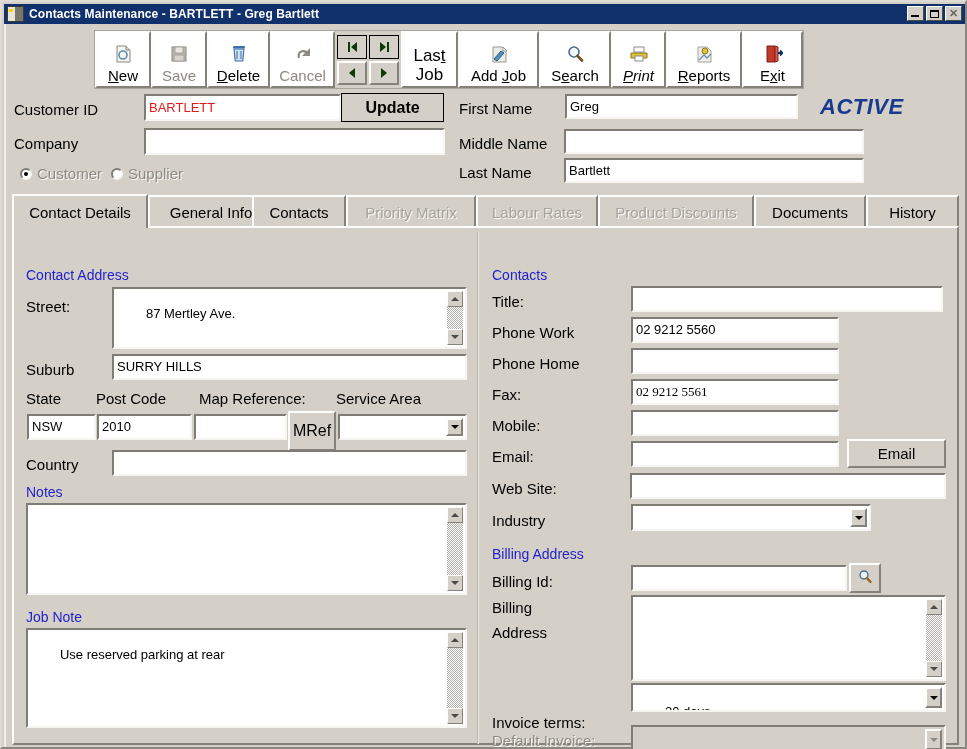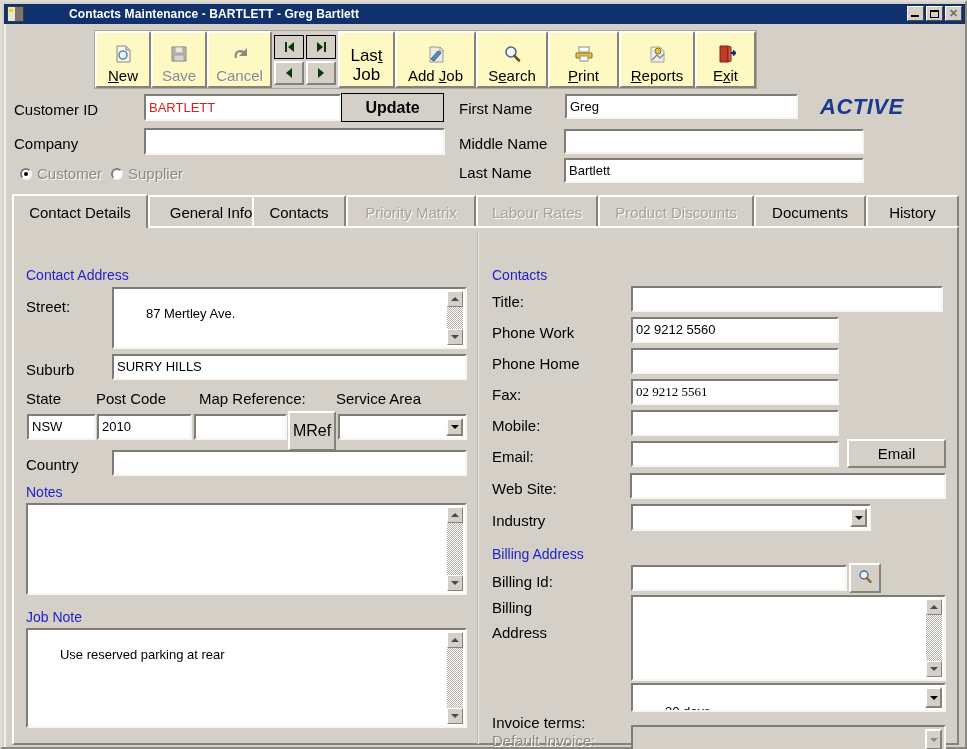--- a/index.html
+++ b/index.html
@@ -16,21 +16,21 @@
     border-left:2px solid #dfdcd5;
     border-top:2px solid #dfdcd5;
     border-right:2px solid #8a8780;
     border-bottom:2px solid #8a8780;
     box-sizing:border-box;
   }
   
   #titlebar{
     position:absolute;left:2px;top:2px;width:961px;height:20px;
     background:#10316b;
-    display:flex;align-items:center;gap:40px;
+    display:flex;align-items:center;
   }
   #title-icon{
     width:15px;height:14px;margin-left:3px;margin-right:5px;
     background:linear-gradient(90deg,#e8e4d8 0 48%, #7a766c 48% 100%);
     border:1px solid #3a3a3a;position:relative;flex:none;
   }
   #title-icon:after{
     content:"";position:absolute;left:1px;top:2px;width:4px;height:3px;background:#f5d800;
   }
   #title-text{
@@ -56,39 +56,39 @@
     box-sizing:border-box;
   }
   
   #toolbar{
     position:absolute;left:88px;top:6px;height:57px;
     display:flex;align-items:stretch;
     border:1px solid #a9a69e;
     background:#d4d0c8;
   }
   .tbtn{
-    background:#fef9c3;
+    background:#ffffff;
     border-left:2px solid #fdfdfb;border-top:2px solid #fdfdfb;
     border-right:2px solid #85827b;border-bottom:2px solid #85827b;
     box-sizing:border-box;
     display:flex;flex-direction:column;align-items:center;justify-content:flex-end;
     padding-bottom:2px;cursor:default;position:relative;
   }
   .tbtn .ico{height:26px;display:flex;align-items:center;justify-content:center;}
   .tbtn .lbl{font-size:15px;line-height:17px;white-space:nowrap;}
   .tbtn .lbl u{text-decoration:underline;}
   .tbtn.dis .lbl{color:#8d8a83;text-shadow:1px 1px 0 #fcfbf7;}
   .tbtn.w-new{width:56px;}
   .tbtn.w-save{width:56px;}
   .tbtn.w-del{width:63px;}
   .tbtn.w-can{width:65px;}
   .tbtn.w-last{width:57px;}
   .tbtn.w-addjob{width:81px;}
   .tbtn.w-search{width:72px;}
-  .tbtn.w-print{width:71px;}
+  .tbtn.w-print{width:55px;font-style:italic;}
   .tbtn.w-reports{width:76px;}
   .tbtn.w-exit{width:61px;}
   .tbtn.w-last .lbl{font-size:17px;line-height:19px;}
   #navgroup{width:66px;display:flex;flex-direction:column;justify-content:center;
     background:#d4d0c8;padding:1px;box-sizing:border-box;}
   .navrow{display:flex;gap:2px;justify-content:center;}
   .navbtn{
     width:30px;height:24px;background:#d4d0c8;
     border-left:2px solid #fdfdfb;border-top:2px solid #fdfdfb;
     border-right:2px solid #85827b;border-bottom:2px solid #85827b;
@@ -214,20 +214,30 @@
         <div class="ico">
           <svg width="18" height="18" viewBox="0 0 18 18">
             <rect x="2" y="2" width="14" height="14" fill="#b9b6ae" stroke="#8e8b84"></rect>
             <rect x="5" y="2" width="8" height="6" fill="#e9e7e1" stroke="#a5a29b"></rect>
             <rect x="4" y="10" width="10" height="6" fill="#d6d4cd" stroke="#a5a29b"></rect>
           </svg>
         </div>
         <div class="lbl">Save</div>
       </div>
 
+      <div class="tbtn w-del">
+        <div class="ico">
+          <svg width="18" height="20" viewBox="0 0 18 20">
+            <rect x="3" y="2" width="12" height="2.4" rx="1" fill="#3f6fa8"></rect>
+            <path d="M4 5 h10 l-1.2 12 h-7.6 z" fill="#cfe0ef" stroke="#3f6fa8" stroke-width="1.1"></path>
+            <path d="M7 7 v8 M11 7 v8" stroke="#3f6fa8" stroke-width="1"></path>
+          </svg>
+        </div>
+        <div class="lbl"><u>D</u>elete</div>
+      </div>
 
       <div class="tbtn w-can dis">
         <div class="ico">
           <svg width="20" height="18" viewBox="0 0 20 18">
             <path d="M5 13 C3 7 9 3 14 6 l3 -3 v8 h-8 l3 -3 C9 6 6 8 7 13 z" fill="#8d8a83"></path>
           </svg>
         </div>
         <div class="lbl">Cancel</div>
       </div>
 

